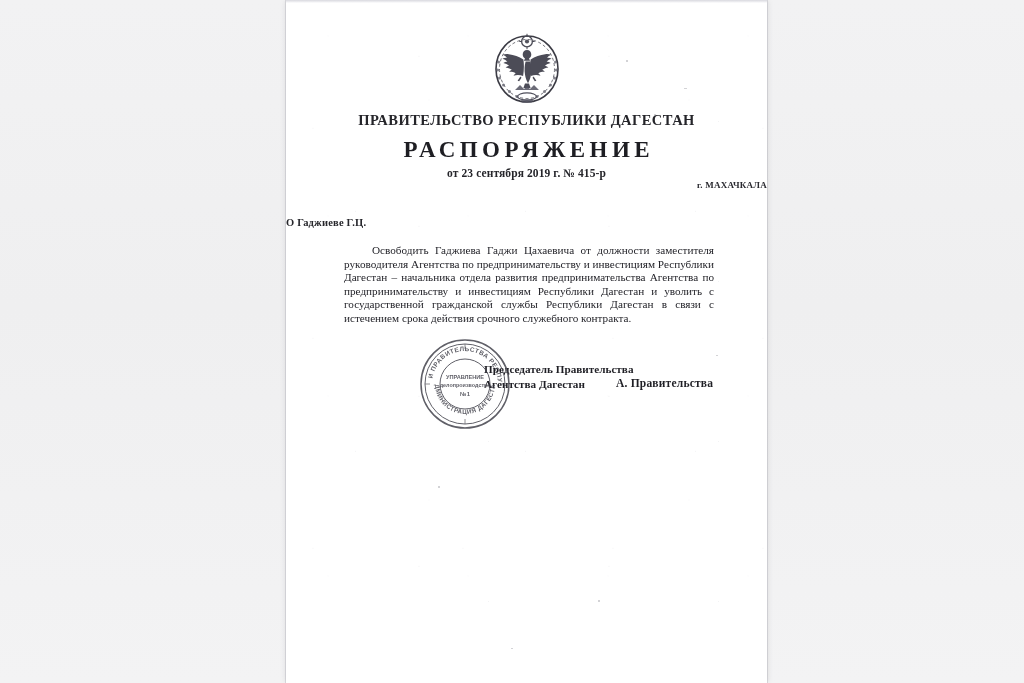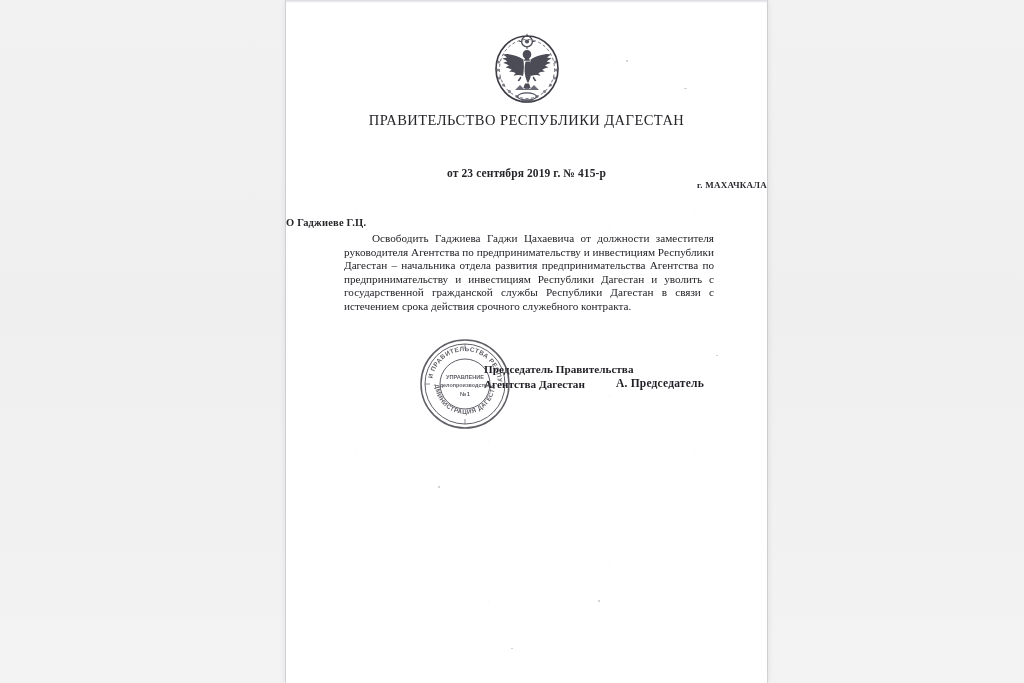--- a/index.html
+++ b/index.html
@@ -69,21 +69,21 @@
     justify-content: center;
   }
   #emblem svg { display: block; }
 
   
   .org-title {
     position: absolute;
     left: 0; right: 0;
     top: 112px;
     text-align: center;
-    font-weight: normal;
+    font-weight: bold;
     font-size: 14.5px;
     letter-spacing: 0.45px;
     color: #25252a;
     white-space: nowrap;
   }
   .doc-type {
     position: absolute;
     left: 0; right: 0;
     top: 137px;
     text-align: center;
@@ -123,21 +123,21 @@
     font-weight: bold;
     font-size: 10.5px;
     letter-spacing: 0.2px;
     color: #26262b;
   }
 
   
   .body-text {
     position: absolute;
     left: 58px;            
-    top: 232px;
+    top: 244px;
     width: 370px;
     text-align: justify;
     text-justify: inter-word;
     text-indent: 28px;
     font-size: 11.2px;
     line-height: 13.6px;
     color: #24242a;
   }
 
   
@@ -238,35 +238,36 @@
           <circle cx="70.5" cy="52" r="1.5"></circle>
             <circle cx="66.5" cy="59" r="1.5"></circle>
           <circle cx="60.5" cy="65.5" r="1.5"></circle>
             <circle cx="53" cy="70.5" r="1.5"></circle>
         </g>
       </svg>
     </div>
 
     <div class="org-title">ПРАВИТЕЛЬСТВО РЕСПУБЛИКИ ДАГЕСТАН</div>
 
+    <div class="doc-type">РАСПОРЯЖЕНИЕ</div>
 
     <div class="doc-date">от 23 сентября 2019 г. № 415-р</div>
 
     <div class="doc-city">г. МАХАЧКАЛА</div>
 
     <div class="subject">О Гаджиеве Г.Ц.</div>
 
     <div class="body-text">Освободить Гаджиева Гаджи Цахаевича от должности заместителя руководителя Агентства по предпринимательству и инвестициям Республики Дагестан – начальника отдела развития предпринимательства Агентства по предпринимательству и инвестициям Республики Дагестан и уволить с государственной гражданской службы Республики Дагестан в связи с истечением срока действия срочного служебного контракта.</div>
 
     <div class="sign-title">
       <div>Председатель Правительства</div>
       <div>Агентства Дагестан</div>
     </div>
 
-    <div class="sign-name">А. Председатель</div>
+    <div class="sign-name">А. Правительства</div>
 
     <div id="stamp">
       <svg width="92" height="92" viewBox="0 0 92 92" aria-hidden="true">
         <defs>
           <path id="arcTop" d="M 13,46 A 33,33 0 0 1 79,46"></path>
           <path id="arcBottom" d="M 16,46 A 30,30 0 0 0 76,46"></path>
         </defs>
         <g fill="none" stroke="#3c3c46" stroke-width="1.5">
           <circle cx="46" cy="46" r="44"></circle>
           <circle cx="46" cy="46" r="40" stroke-width="1"></circle>

